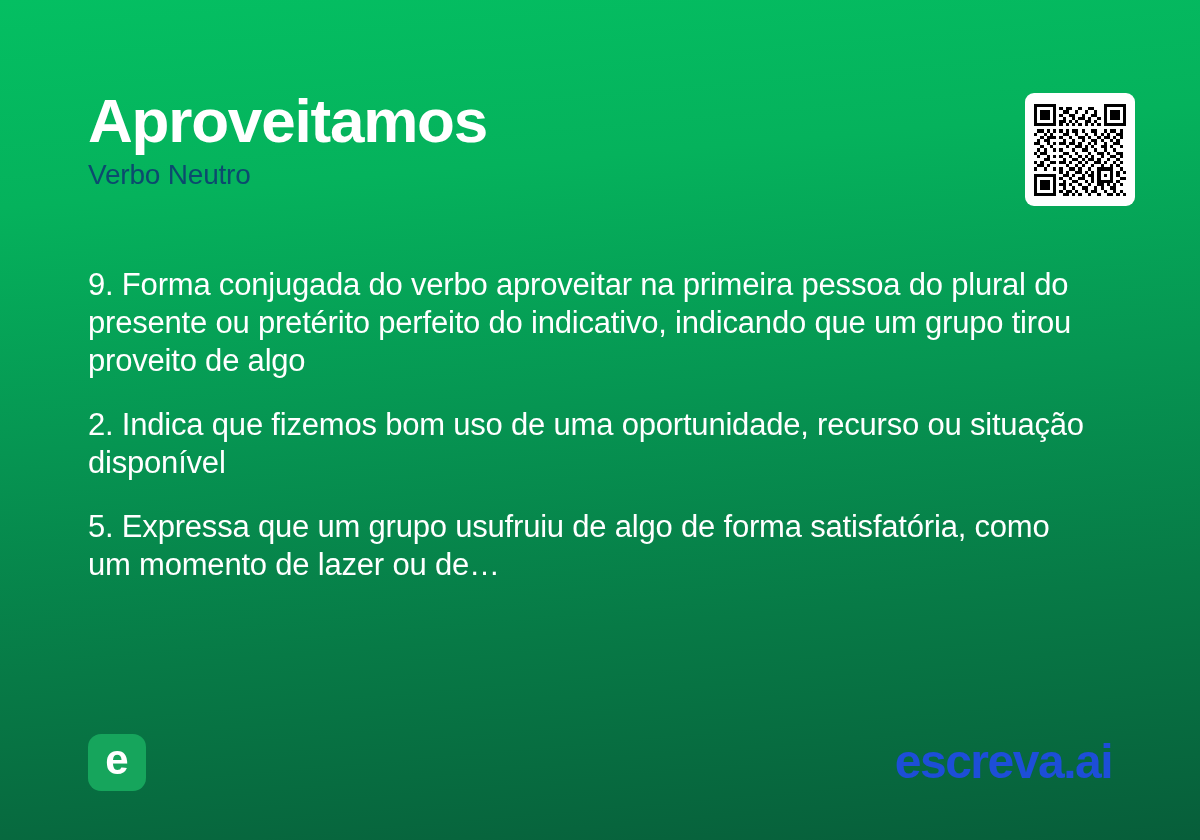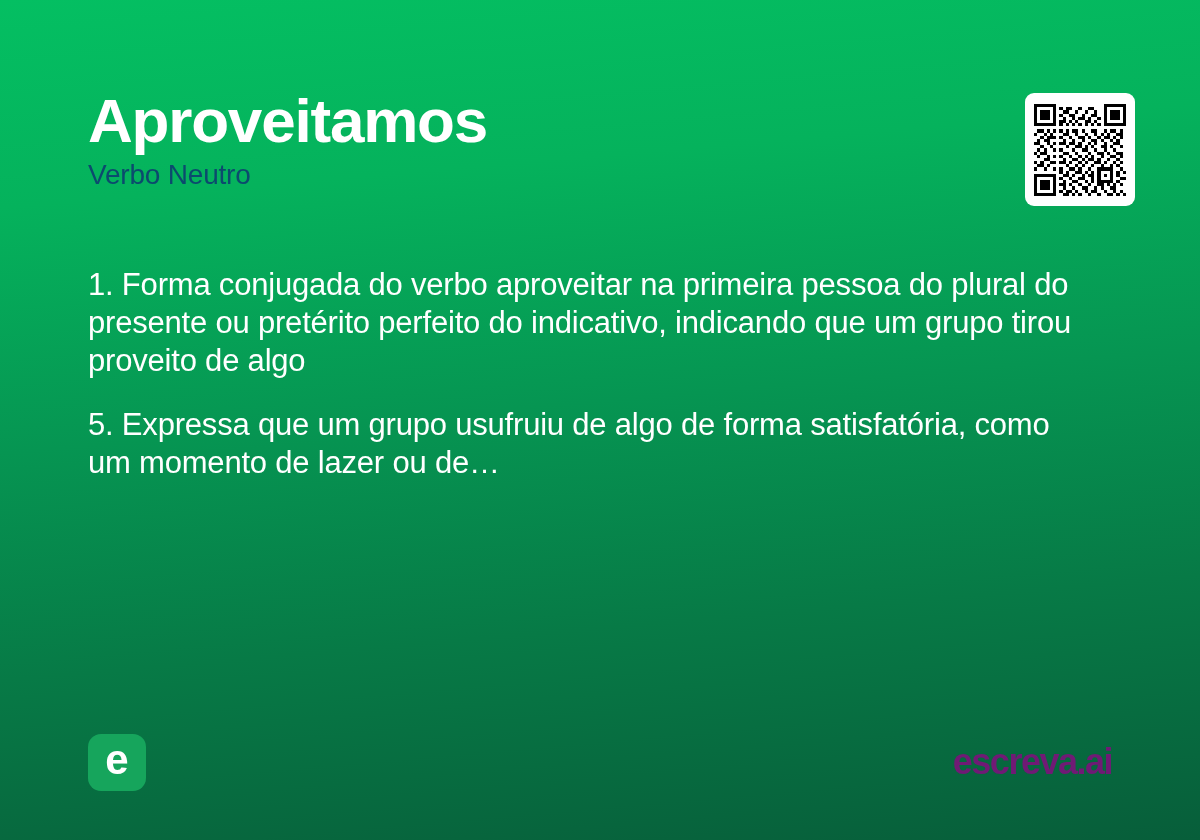--- a/index.html
+++ b/index.html
@@ -107,24 +107,24 @@
   .logo-tile .glyph {
     font-size:42px;
     font-weight:700;
     line-height:1;
     color:#ffffff;
     position:relative;
     top:-2px;
   }
 
   .wordmark {
-    font-size:36px;
+    font-size:48px;
     font-weight:700;
     letter-spacing:-1.5px;
-    color:#701a75;
+    color:#1d4ed8;
     line-height:1;
   }
 </style>
 </head>
 <body>
 
 <div class="card">
 
   <div class="header">
     <h1 class="title">Aproveitamos</h1>
@@ -367,21 +367,22 @@
               <rect x="23" y="28" width="2" height="1"></rect>
             <rect x="26" y="28" width="1" height="1"></rect>
               <rect x="28" y="28" width="1" height="1"></rect>
           </g>
         </svg>
       </span>
     </div>
   </div>
 
   <div class="definitions">
-    <p class="definition">1. Forma conjugada do verbo aproveitar na primeira pessoa do plural do presente ou pretérito perfeito do indicativo, indicando que um grupo tirou proveito de algo</p>
+    <p class="definition">9. Forma conjugada do verbo aproveitar na primeira pessoa do plural do presente ou pretérito perfeito do indicativo, indicando que um grupo tirou proveito de algo</p>
+    <p class="definition">2. Indica que fizemos bom uso de uma oportunidade, recurso ou situação disponível</p>
     <p class="definition">5. Expressa que um grupo usufruiu de algo de forma satisfatória, como um momento de lazer ou de…</p>
   </div>
 
   <div class="footer">
     <div class="logo-tile">
       <span class="glyph">e</span>
     </div>
     <div class="wordmark">escreva.ai</div>
   </div>
 

